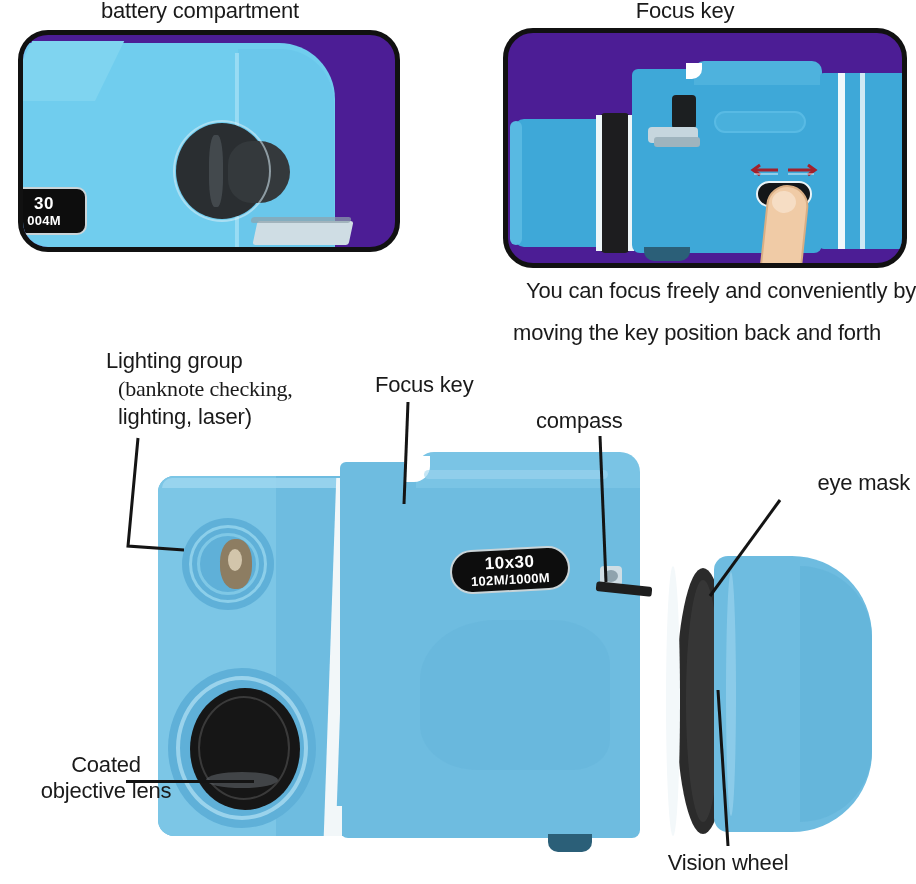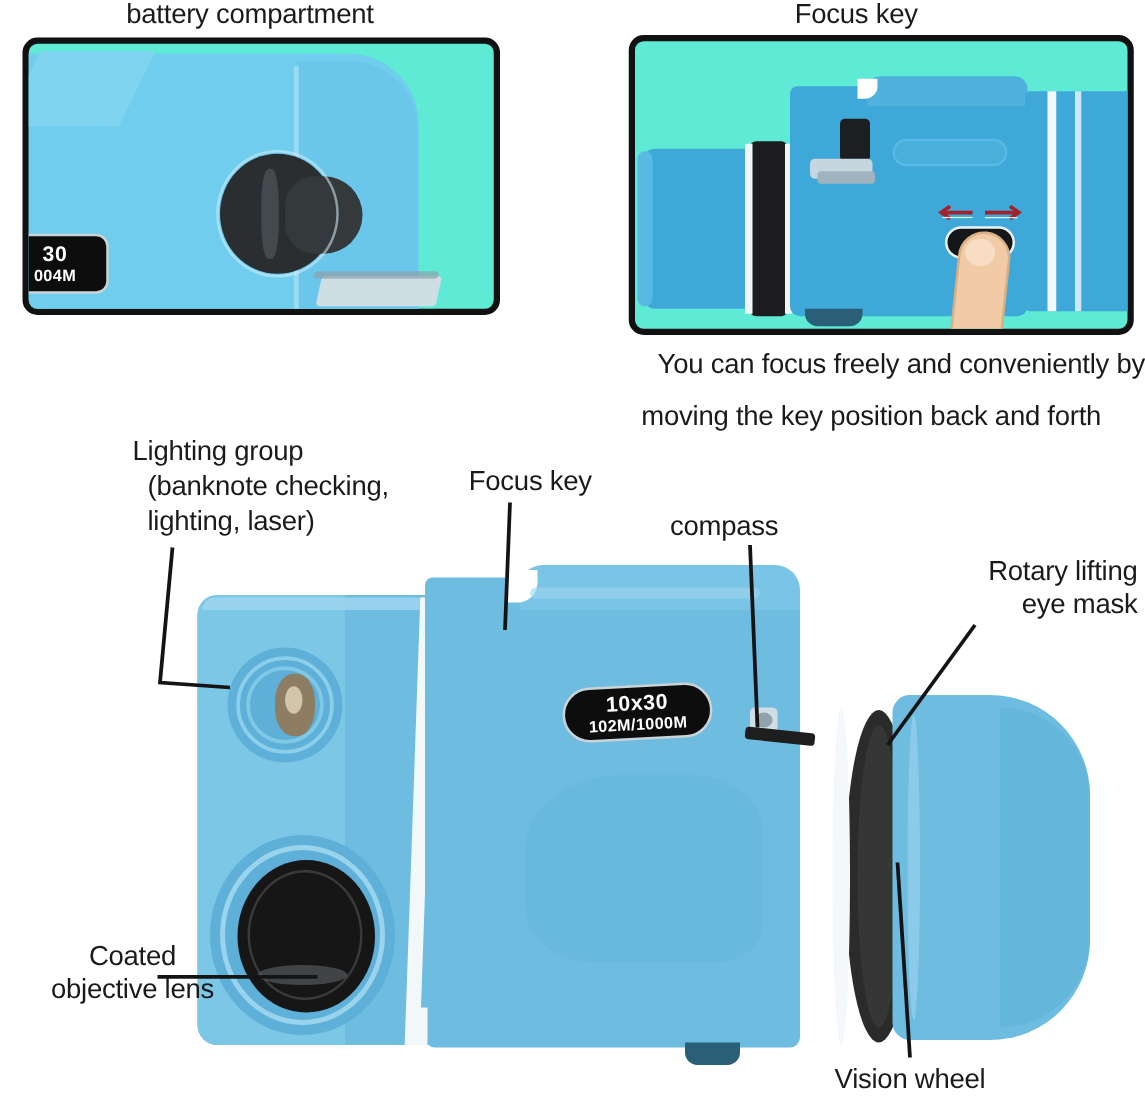--- a/index.html
+++ b/index.html
@@ -24,22 +24,22 @@
     white-space: pre;
     letter-spacing: -0.2px;
   }
   .lbl.center { text-align: center; }
   .lbl.right  { text-align: right; }
 
   
   .panel {
     position: absolute;
     border: 5px solid #111111;
-    border-radius: 12px;
-    background: #5eead4;
+    border-radius: 30px;
+    background: #4c1d95;
     overflow: hidden;
   }
   .panel-inner { position: absolute; inset: 0; overflow: hidden; }
 
   
   .sh { position: absolute; }
 
   .leader { position: absolute; background: #141414; }
   .leader-h { height: 3px; }
 
@@ -245,37 +245,36 @@
               border-radius:0 76px 76px 0; opacity:.75;"></div>
   <div class="sh" style="left:726px; top:572px; width:10px; height:244px; background:#9ed6ef;
               border-radius:50%; opacity:.6;"></div>
 
   <div class="sh" style="left:548px; top:834px; width:44px; height:18px; background:#2b5f78;
               border-radius:0 0 10px 10px;"></div>
 
   <div class="sh" style="left:330px; top:806px; width:12px; height:30px; background:#f2f7f9;"></div>
 
   <div class="lbl" style="left:106px; top:348px; width:260px;">Lighting group</div>
-  <div class="lbl" style="left:118px; top:376px; width:260px;">(banknote checking,</div>
+  <div class="lbl" style="left:118px; top:376px; width:260px;font-family:Liberation Serif, serif;">(banknote checking,</div>
   <div class="lbl" style="left:118px; top:404px; width:260px;">lighting, laser)</div>
   <svg class="leader-svg" width="130" height="130" style="left:124px; top:438px;">
     <polyline points="14,0 4,108 60,112" fill="none" stroke="#141414" stroke-width="3"></polyline>
   </svg>
 
   <div class="lbl" style="left:375px; top:372px; width:180px;">Focus key</div>
   <svg class="leader-svg" width="30" height="110" style="left:398px; top:402px;">
     <polyline points="10,0 6,102" fill="none" stroke="#141414" stroke-width="3"></polyline>
   </svg>
 
   <div class="lbl" style="left:536px; top:408px; width:180px;">compass</div>
   <svg class="leader-svg" width="30" height="150" style="left:592px; top:436px;">
     <polyline points="8,0 14,146" fill="none" stroke="#141414" stroke-width="3"></polyline>
   </svg>
 
-  <div class="lbl right" style="left:672px; top:444px; width:238px;">Rotary lifting</div>
   <div class="lbl right" style="left:672px; top:470px; width:238px;">eye mask</div>
   <svg class="leader-svg" width="110" height="110" style="left:702px; top:500px;">
     <polyline points="78,0 8,96" fill="none" stroke="#141414" stroke-width="3"></polyline>
   </svg>
 
   <div class="lbl center" style="left:-4px; top:752px; width:220px;">Coated</div>
   <div class="lbl center" style="left:-4px; top:778px; width:220px;">objective lens</div>
   <div class="leader leader-h" style="left:126px; top:780px; width:128px;"></div>
 
   <div class="lbl center" style="left:608px; top:850px; width:240px;">Vision wheel</div>

